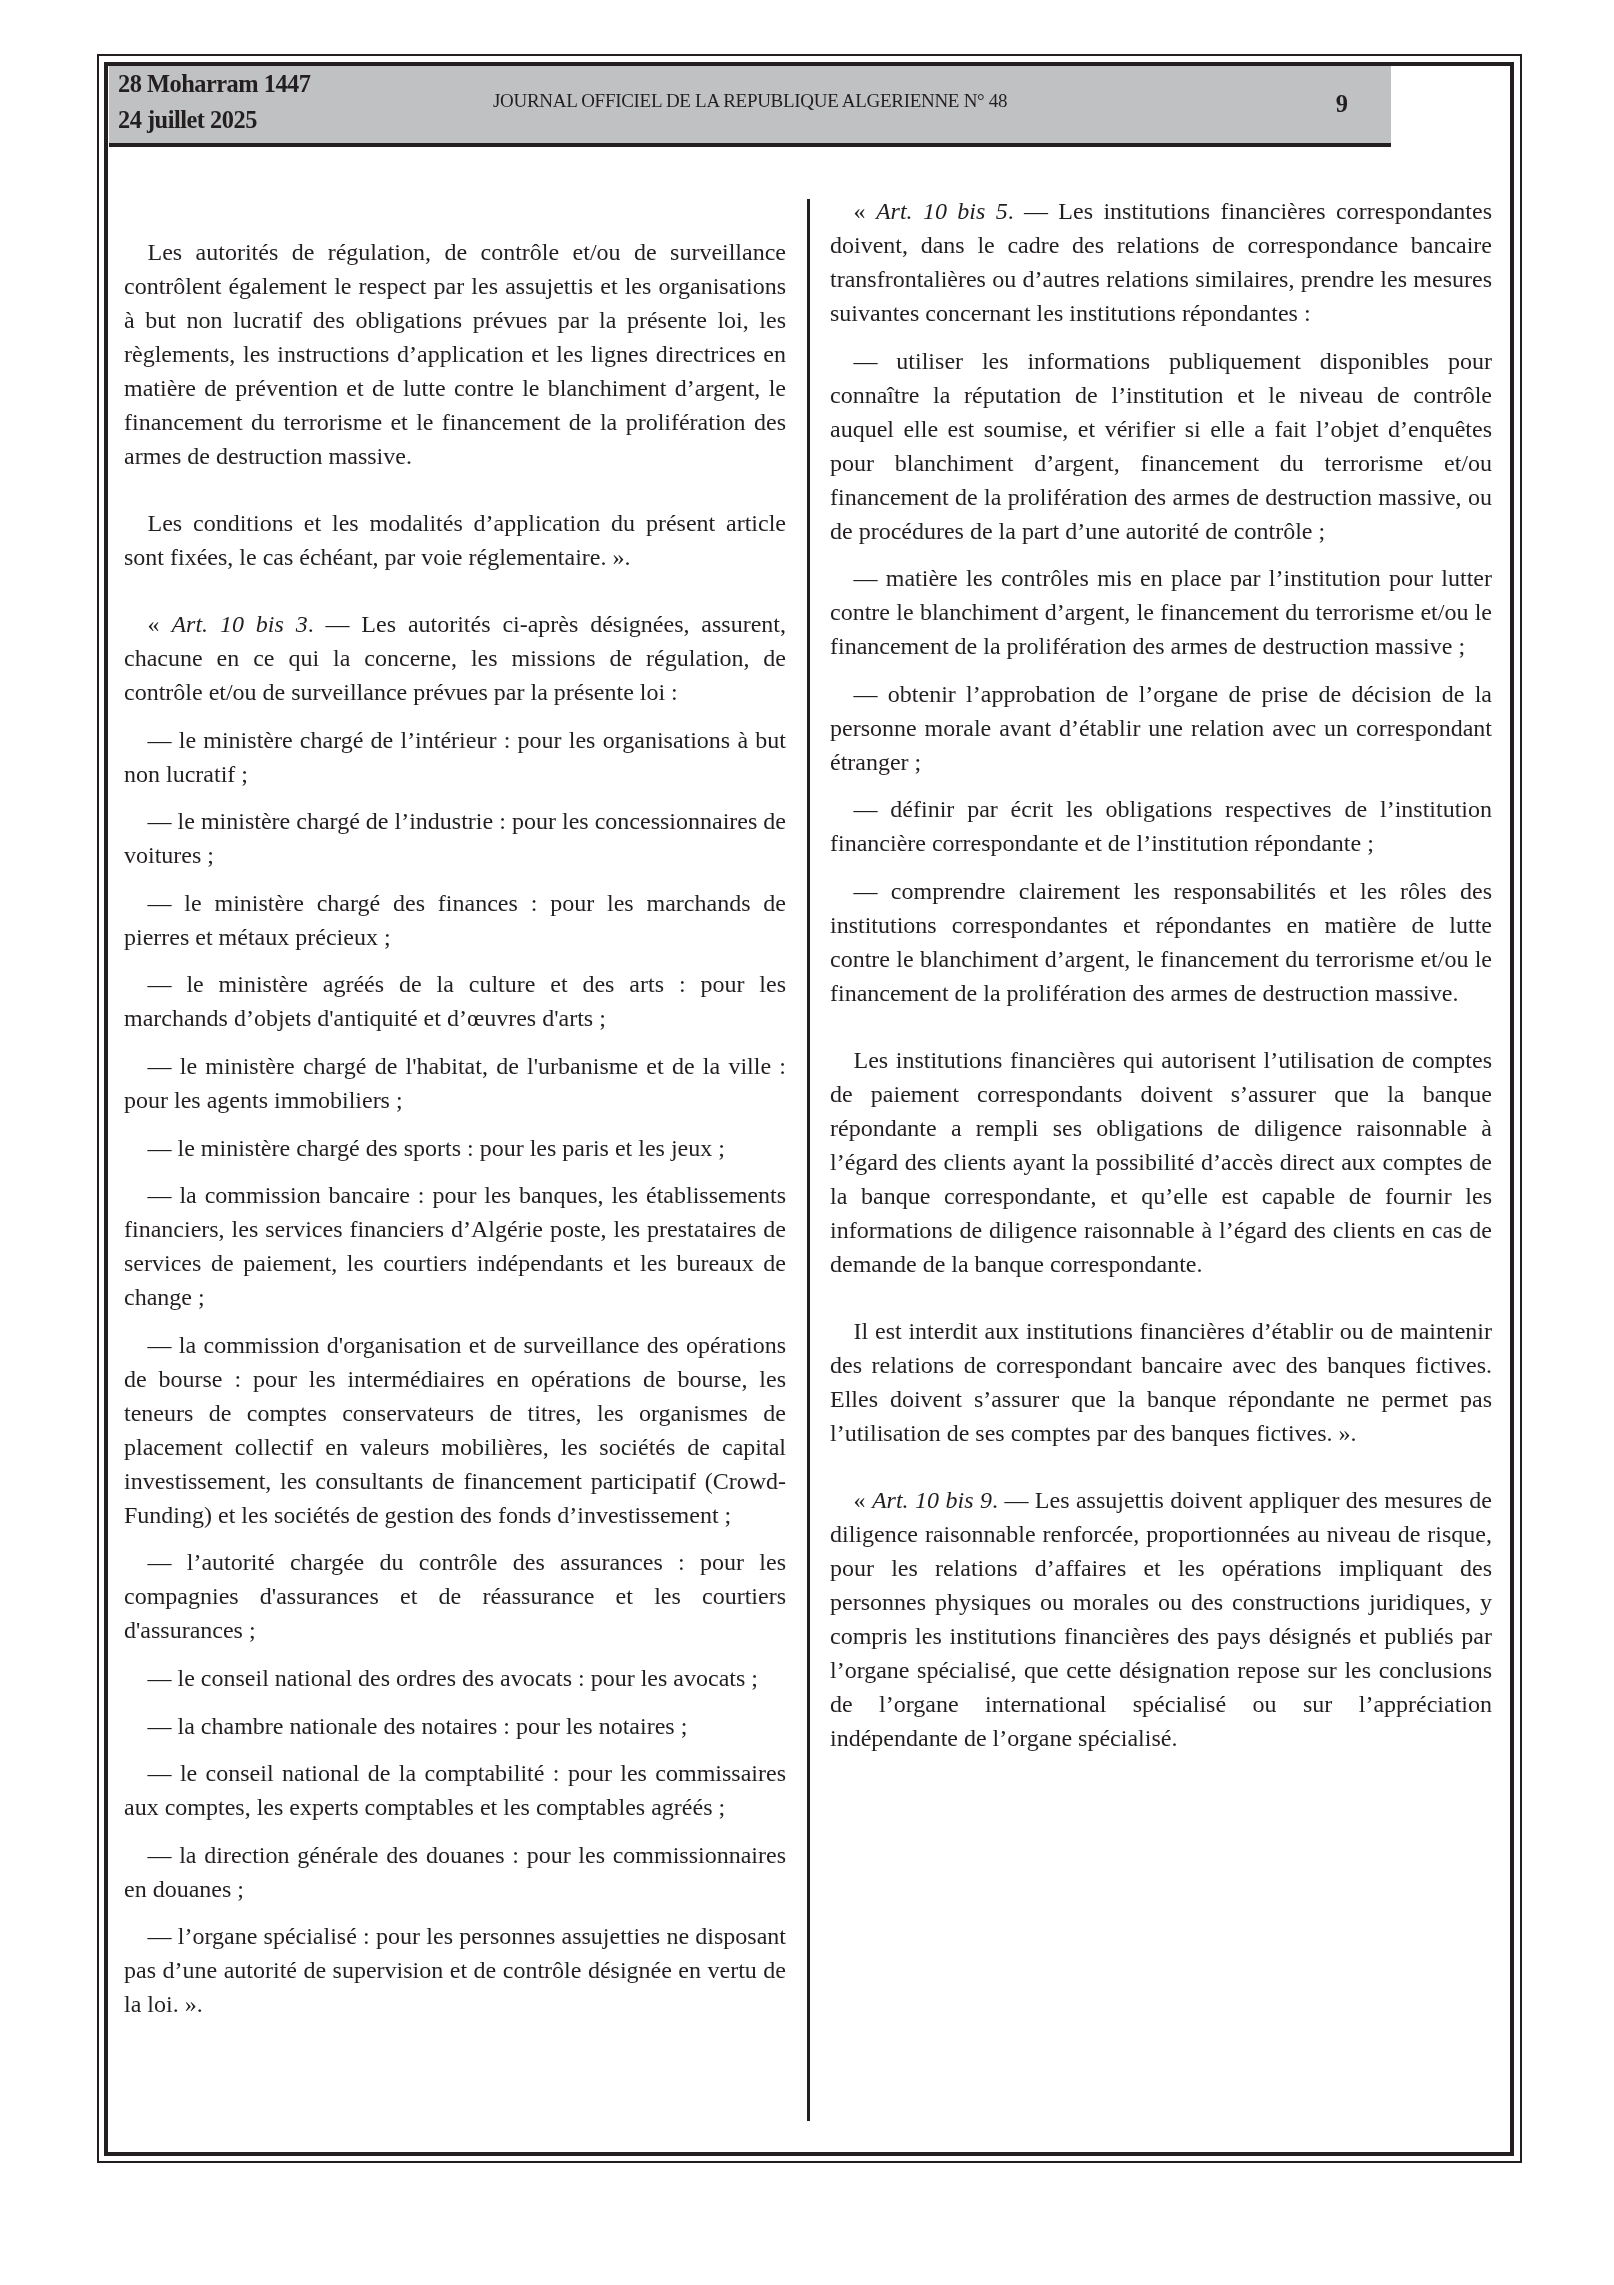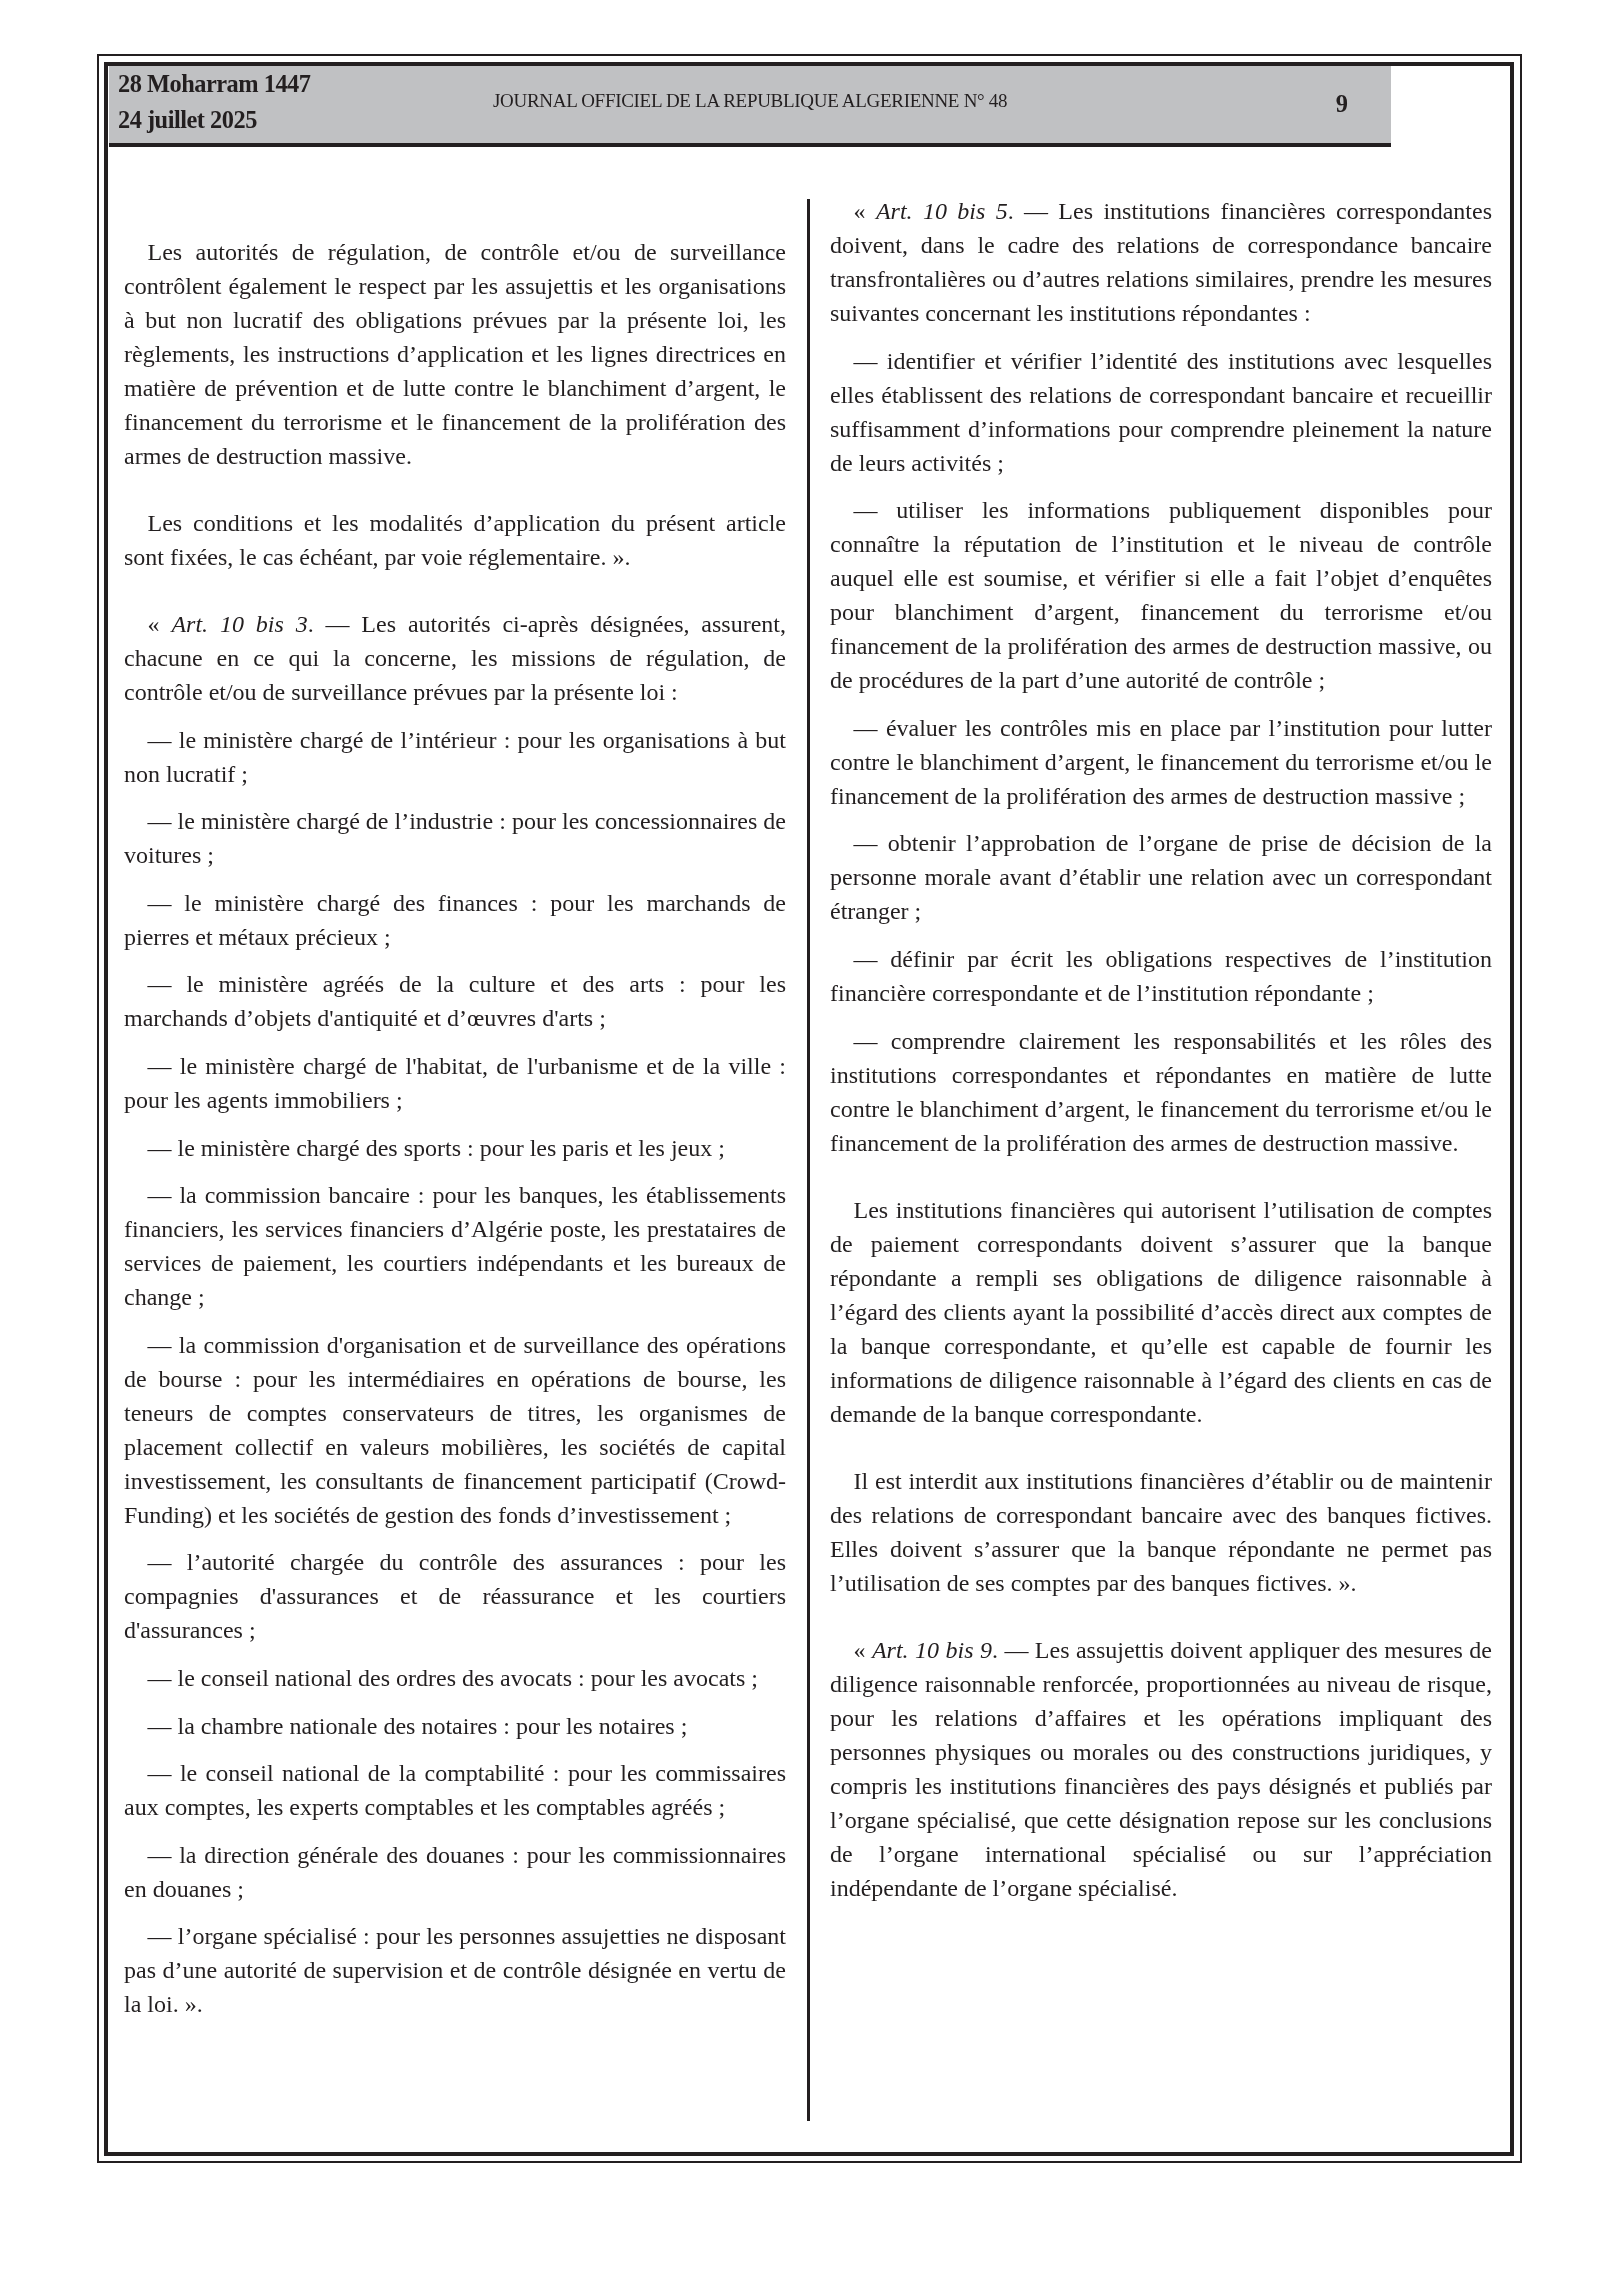--- a/index.html
+++ b/index.html
@@ -59,23 +59,22 @@
   <p>— l’autorité chargée du contrôle des assurances : pour les compagnies d'assurances et de réassurance et les courtiers d'assurances ;</p>
   <p>— le conseil national des ordres des avocats : pour les avocats ;</p>
   <p>— la chambre nationale des notaires : pour les notaires ;</p>
   <p>— le conseil national de la comptabilité : pour les commissaires aux comptes, les experts comptables et les comptables agréés ;</p>
   <p>— la direction générale des douanes : pour les commissionnaires en douanes ;</p>
   <p>— l’organe spécialisé : pour les personnes assujetties ne disposant pas d’une autorité de supervision et de contrôle désignée en vertu de la loi. ».</p>
 </div>
 
 <div class="col right">
   <p><span>« </span><span class="art">Art. 10 bis 5</span><span>. — Les institutions financières correspondantes doivent, dans le cadre des relations de correspondance bancaire transfrontalières ou d’autres relations similaires, prendre les mesures suivantes concernant les institutions répondantes :</span></p>
-  <p>— identifier et vérifier l’identité des institutions avec lesquelles elles établissent des relations de correspondant bancaire et recueillir suffisamment d’informations pour comprendre pleinement la nature de leurs activités ;</p>
   <p>— utiliser les informations publiquement disponibles pour connaître la réputation de l’institution et le niveau de contrôle auquel elle est soumise, et vérifier si elle a fait l’objet d’enquêtes pour blanchiment d’argent, financement du terrorisme et/ou financement de la prolifération des armes de destruction massive, ou de procédures de la part d’une autorité de contrôle ;</p>
-  <p>— évaluer les contrôles mis en place par l’institution pour lutter contre le blanchiment d’argent, le financement du terrorisme et/ou le financement de la prolifération des armes de destruction massive ;</p>
+  <p>— matière les contrôles mis en place par l’institution pour lutter contre le blanchiment d’argent, le financement du terrorisme et/ou le financement de la prolifération des armes de destruction massive ;</p>
   <p>— obtenir l’approbation de l’organe de prise de décision de la personne morale avant d’établir une relation avec un correspondant étranger ;</p>
   <p>— définir par écrit les obligations respectives de l’institution financière correspondante et de l’institution répondante ;</p>
   <p>— comprendre clairement les responsabilités et les rôles des institutions correspondantes et répondantes en matière de lutte contre le blanchiment d’argent, le financement du terrorisme et/ou le financement de la prolifération des armes de destruction massive.</p>
   <p class="gap">Les institutions financières qui autorisent l’utilisation de comptes de paiement correspondants doivent s’assurer que la banque répondante a rempli ses obligations de diligence raisonnable à l’égard des clients ayant la possibilité d’accès direct aux comptes de la banque correspondante, et qu’elle est capable de fournir les informations de diligence raisonnable à l’égard des clients en cas de demande de la banque correspondante.</p>
   <p class="gap">Il est interdit aux institutions financières d’établir ou de maintenir des relations de correspondant bancaire avec des banques fictives. Elles doivent s’assurer que la banque répondante ne permet pas l’utilisation de ses comptes par des banques fictives. ».</p>
   <p class="gap"><span>« </span><span class="art">Art. 10 bis 9</span><span>. — Les assujettis doivent appliquer des mesures de diligence raisonnable renforcée, proportionnées au niveau de risque, pour les relations d’affaires et les opérations impliquant des personnes physiques ou morales ou des constructions juridiques, y compris les institutions financières des pays désignés et publiés par l’organe spécialisé, que cette désignation repose sur les conclusions de l’organe international spécialisé ou sur l’appréciation indépendante de l’organe spécialisé.</span></p>
 </div>
 
 
 </body></html>

